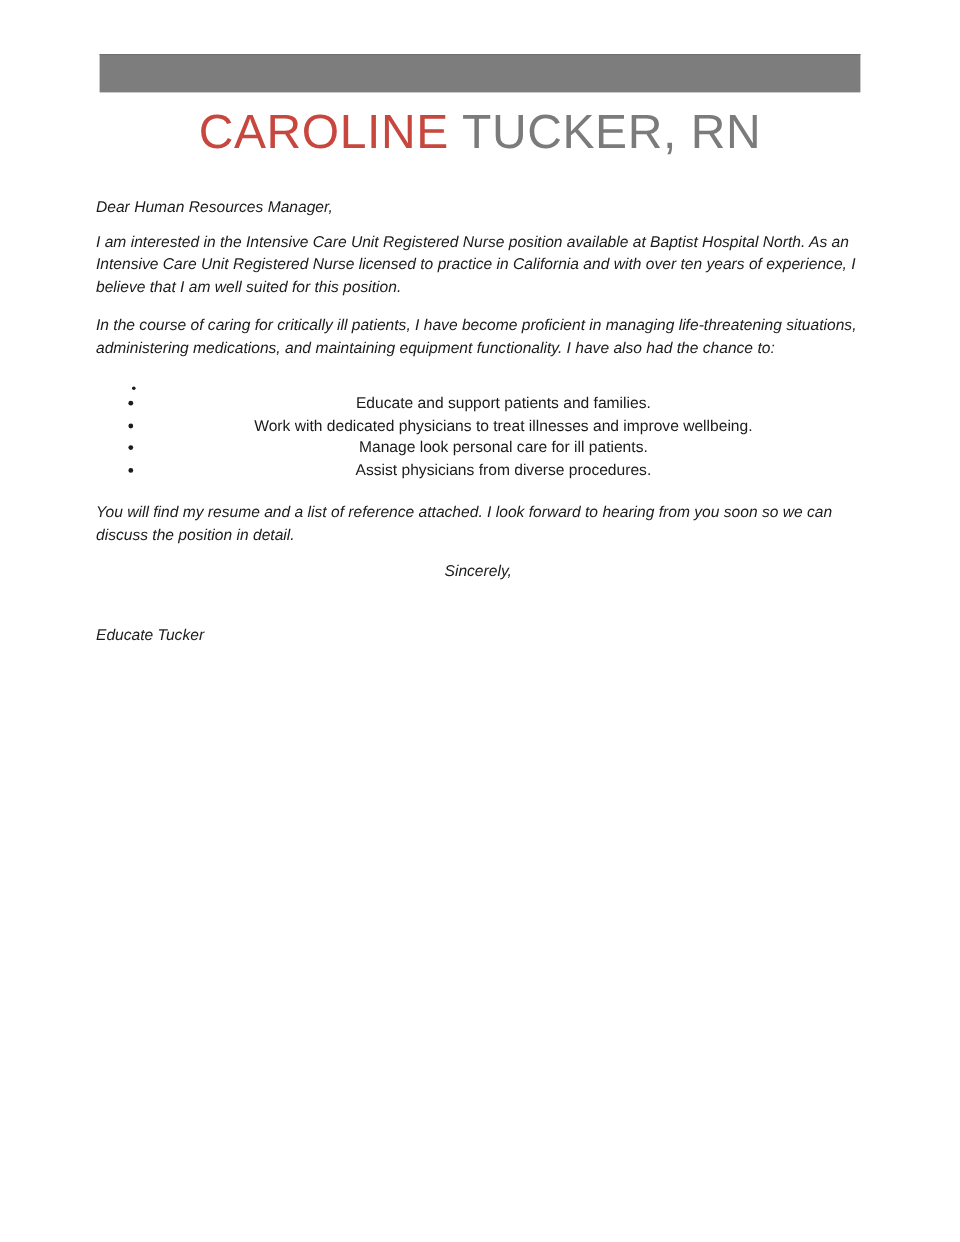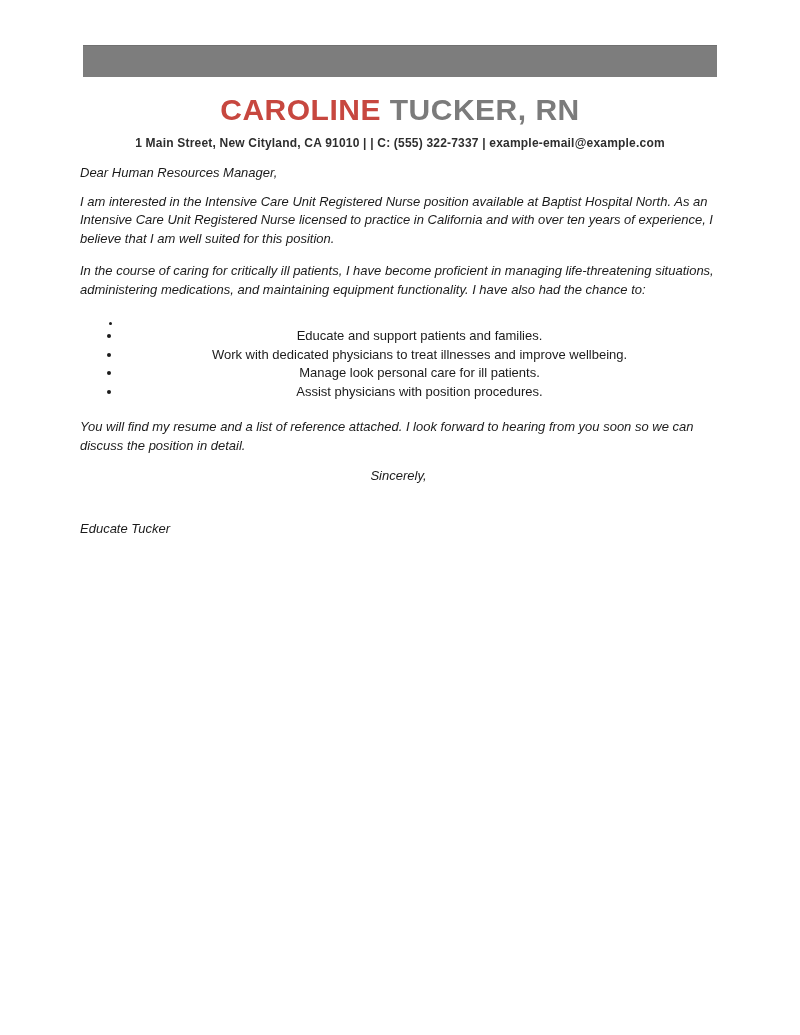--- a/index.html
+++ b/index.html
@@ -26,23 +26,23 @@
   }
   .letter-header {
     position: absolute;
     top: 93px;
     left: 0;
     width: 800px;
     text-align: center;
   }
   .page-title {
     margin: 0;
-    font-size: 30px;
+    font-size: 40px;
     line-height: 34px;
-    font-weight: bold;
+    font-weight: normal;
     letter-spacing: 0.5px;
     white-space: nowrap;
   }
   .name-first { color: #c7473f; }
   .name-rest  { color: #7b7b7b; }
   .contact-line {
     margin-top: 9px;
     font-size: 12px;
     font-weight: bold;
     color: #2e2e2e;
@@ -75,36 +75,35 @@
   p.signoff { margin-bottom: 34px; text-align: center; }
   p.signature { margin-bottom: 0; }
 </style>
 </head>
 <body>
 
 <div class="top-bar"></div>
 
 <header class="letter-header">
   <h1 class="page-title"><span class="name-first">CAROLINE</span><span> </span><span class="name-rest">TUCKER, RN</span></h1>
-  <div class="contact-line">1 Main Street, New Cityland, CA 91010 | | C: (555) 322-7337 | example-email@example.com</div>
 </header>
 
 <main class="letter-body">
   <p>Dear Human Resources Manager,</p>
 
   <p class="para-intro">I am interested in the Intensive Care Unit Registered Nurse position available at Baptist Hospital North. As an Intensive Care Unit Registered Nurse licensed to practice in California and with over ten years of experience, I believe that I am well suited for this position.</p>
 
   <p class="para-experience">In the course of caring for critically ill patients, I have become proficient in managing life-threatening situations, administering medications, and maintaining equipment functionality. I have also had the chance to:</p>
 
   <ul class="duties-list">
     <li class="empty-bullet"></li>
     <li>Educate and support patients and families.</li>
     <li>Work with dedicated physicians to treat illnesses and improve wellbeing.</li>
     <li>Manage look personal care for ill patients.</li>
-    <li>Assist physicians with position procedures.</li>
+    <li>Assist physicians from diverse procedures.</li>
   </ul>
 
   <p class="para-closing">You will find my resume and a list of reference attached. I look forward to hearing from you soon so we can discuss the position in detail.</p>
 
   <p class="signoff">Sincerely,</p>
 
   <p class="signature">Educate Tucker</p>
 </main>
 
 </body></html>

